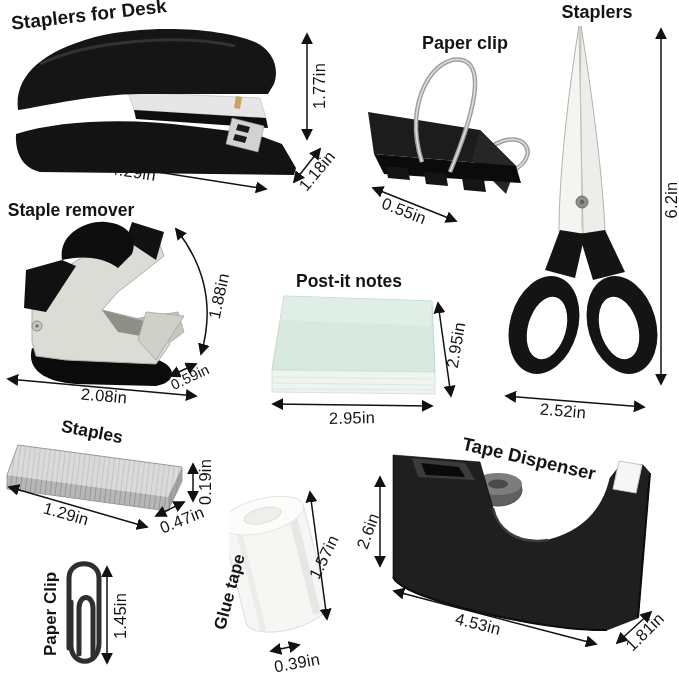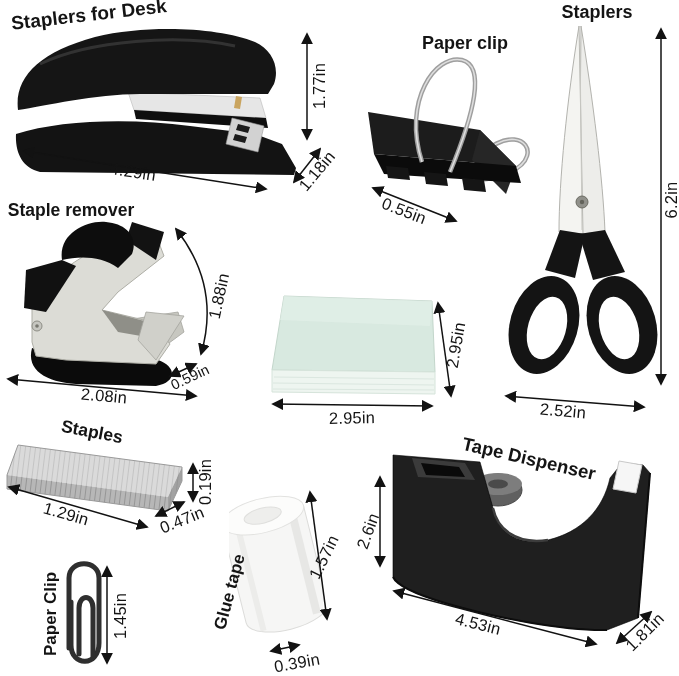--- a/index.html
+++ b/index.html
@@ -156,20 +156,21 @@
     <path class="arw" d="M271,651 L299,645"></path>
     <path class="arw" d="M380,477 L380,566"></path>
     <path class="arw" d="M394,591 L596,644"></path>
     <path class="arw" d="M617,643 L651,612"></path>
   </svg>
 
   <div class="item-title" style="left:89px;top:15px;font-size:19px;transform:translate(-50%,-50%) rotate(-6.5deg)">Staplers for Desk</div>
   <div class="item-title" style="left:465px;top:43px;font-size:18px;transform:translate(-50%,-50%)">Paper clip</div>
   <div class="item-title" style="left:597px;top:12px;font-size:18px;transform:translate(-50%,-50%)">Staplers</div>
   <div class="item-title" style="left:71px;top:210px;font-size:17.5px;transform:translate(-50%,-50%)">Staple remover</div>
+  <div class="item-title" style="left:349px;top:281px;font-size:17.5px;transform:translate(-50%,-50%)">Post-it notes</div>
   <div class="item-title" style="left:92px;top:432px;font-size:17.5px;transform:translate(-50%,-50%) rotate(11deg)">Staples</div>
   <div class="item-title" style="left:51px;top:614px;font-size:17px;transform:translate(-50%,-50%) rotate(-90deg)">Paper Clip</div>
   <div class="item-title" style="left:230px;top:592px;font-size:17px;transform:translate(-50%,-50%) rotate(-75deg)">Glue tape</div>
   <div class="item-title" style="left:529px;top:459px;font-size:18.5px;transform:translate(-50%,-50%) rotate(13deg)">Tape Dispenser</div>
 
   <div class="dim" style="left:133px;top:172px;transform:translate(-50%,-50%) rotate(9deg)">4.29in</div>
   <div class="dim" style="left:319px;top:86px;transform:translate(-50%,-50%) rotate(-90deg)">1.77in</div>
   <div class="dim" style="left:317px;top:171px;transform:translate(-50%,-50%) rotate(-50deg)">1.18in</div>
   <div class="dim" style="left:404px;top:211px;transform:translate(-50%,-50%) rotate(21deg)">0.55in</div>
   <div class="dim" style="left:671px;top:200px;transform:translate(-50%,-50%) rotate(-90deg)">6.2in</div>

